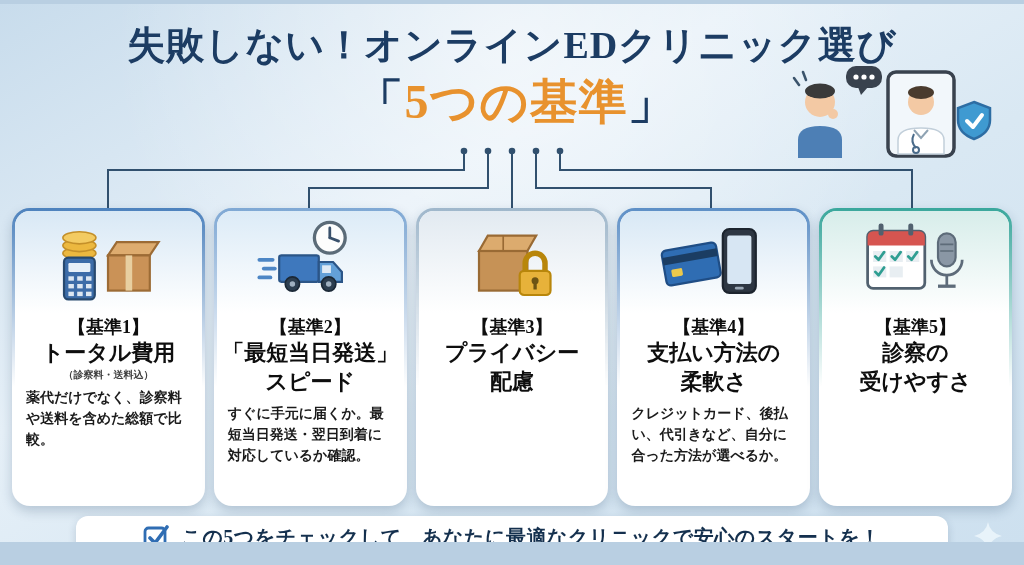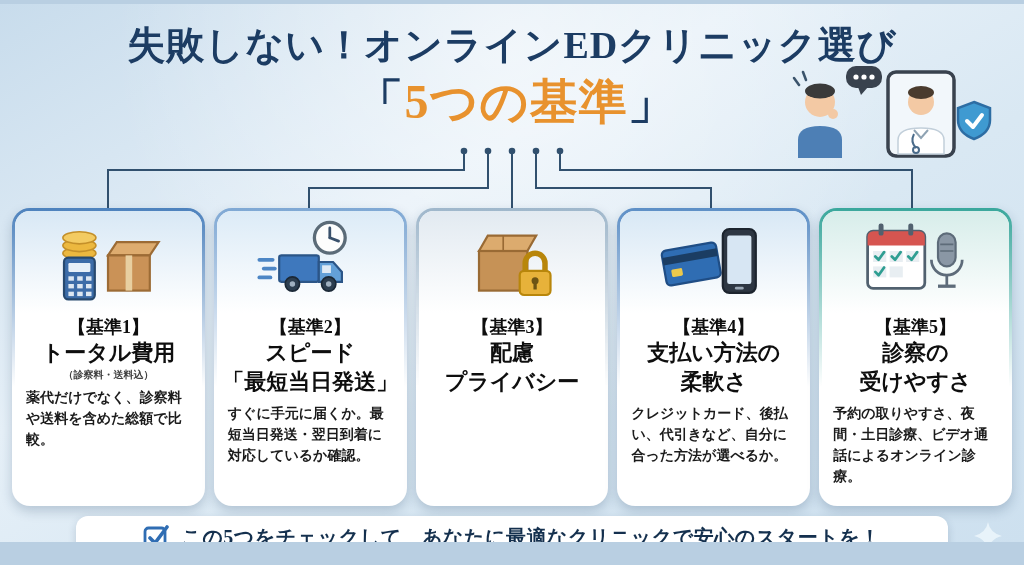--- a/index.html
+++ b/index.html
@@ -175,43 +175,43 @@
             <rect x="22" y="34" width="36" height="24" rx="2" fill="#3e78bd" stroke="#2b5587" stroke-width="2"></rect>
             <path d="M58 40 h13 l8 9 v9 h-21 z" fill="#63a0d8" stroke="#2b5587" stroke-width="2"></path>
             <rect x="61" y="43" width="8" height="7" fill="#dfeaf5"></rect>
             <circle cx="34" cy="60" r="6.5" fill="#2c3e50" stroke="#1b2836" stroke-width="1.5"></circle>
             <circle cx="34" cy="60" r="2.5" fill="#9fb0c0"></circle>
             <circle cx="67" cy="60" r="6.5" fill="#2c3e50" stroke="#1b2836" stroke-width="1.5"></circle>
             <circle cx="67" cy="60" r="2.5" fill="#9fb0c0"></circle>
           </svg>
         </div>
         <div class="card-label">【基準2】</div>
+        <div class="card-title">「最短当日発送」</div>
         <div class="card-title">スピード</div>
-        <div class="card-title">「最短当日発送」</div>
         <div class="card-note"></div>
         <div class="card-body">すぐに手元に届くか。最短当日発送・翌日到着に対応しているか確認。</div>
       </div>
     </div>
 
     <div class="card-wrap" style="--accent: #9fb7cb; --iconbg: #e2eaf1;">
       <div class="card">
         <div class="icon-area">
           <svg width="112" height="88" viewBox="0 0 100 80">
             <polygon points="20,30 28,16 72,16 64,30" fill="#dcab6e" stroke="#996a34" stroke-width="2"></polygon>
             <rect x="20" y="30" width="44" height="36" fill="#c69256" stroke="#996a34" stroke-width="2"></rect>
             <line x1="42" y1="16" x2="42" y2="30" stroke="#996a34" stroke-width="1.5"></line>
             <path d="M62 48 v-7 a9 9 0 0 1 18 0 v7" fill="none" stroke="#b8860b" stroke-width="5"></path>
             <rect x="57" y="48" width="28" height="22" rx="4" fill="#e7b23a" stroke="#b8860b" stroke-width="2"></rect>
             <circle cx="71" cy="57" r="3.2" fill="#6d5414"></circle>
             <rect x="69.5" y="58" width="3" height="7" fill="#6d5414"></rect>
           </svg>
         </div>
         <div class="card-label">【基準3】</div>
+        <div class="card-title">プライバシー</div>
         <div class="card-title">配慮</div>
-        <div class="card-title">プライバシー</div>
         <div class="card-note"></div>
       </div>
     </div>
 
     <div class="card-wrap" style="--accent: #5d8fc6; --iconbg: #d8e8f5;">
       <div class="card">
         <div class="icon-area">
           <svg width="112" height="88" viewBox="0 0 100 80">
             <g transform="rotate(-10 28 40)">
               <rect x="4" y="26" width="50" height="32" rx="4" fill="#2f6db3" stroke="#1f4d85" stroke-width="2"></rect>
@@ -257,21 +257,20 @@
             <line x1="72" y1="30" x2="84" y2="30" stroke="#5d6b79" stroke-width="1.5"></line>
             <path d="M64 38 a14 14 0 0 0 28 0" fill="none" stroke="#5d6b79" stroke-width="2.5"></path>
             <line x1="78" y1="52" x2="78" y2="62" stroke="#5d6b79" stroke-width="2.5"></line>
             <line x1="70" y1="62" x2="86" y2="62" stroke="#5d6b79" stroke-width="3"></line>
           </svg>
         </div>
         <div class="card-label">【基準5】</div>
         <div class="card-title">診察の</div>
         <div class="card-title">受けやすさ</div>
         <div class="card-note"></div>
-        <div class="card-body">予約の取りやすさ、夜間・土日診療、ビデオ通話によるオンライン診療。</div>
       </div>
     </div>
 
   </div>
 
   <div class="footer-bar">
     <svg width="26" height="26" viewBox="0 0 26 26">
       <rect x="2" y="4" width="20" height="20" rx="3.5" fill="#ffffff" stroke="#2f6db3" stroke-width="2.8"></rect>
       <polyline points="7,14 12,19 24,3" fill="none" stroke="#2f6db3" stroke-width="3.6" stroke-linecap="round" stroke-linejoin="round"></polyline>
     </svg>

